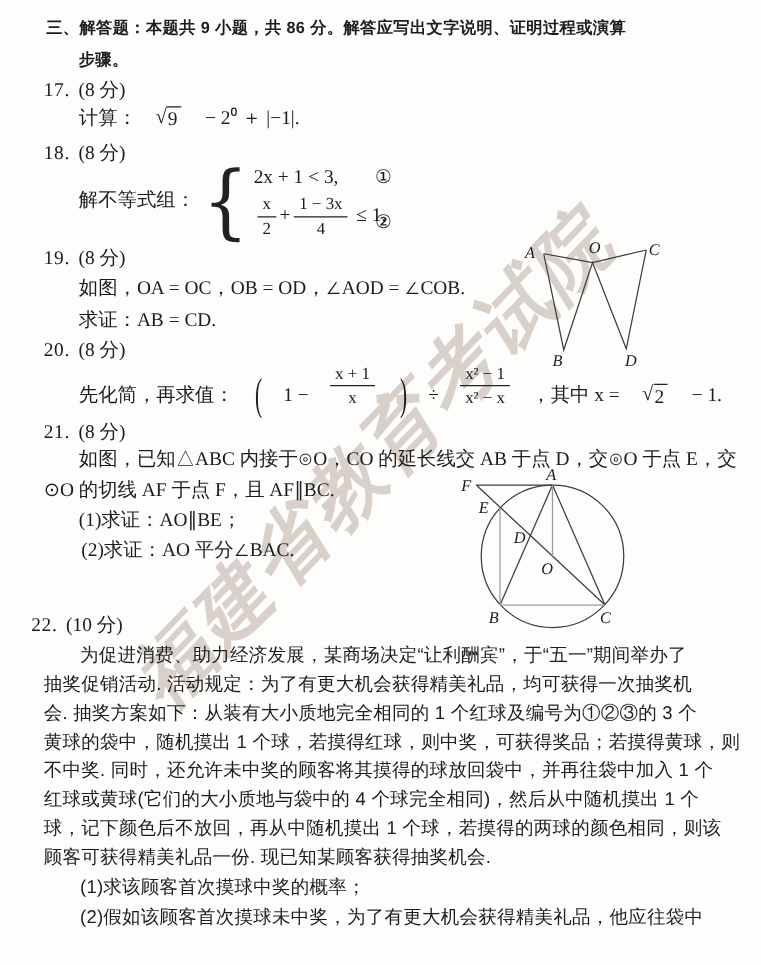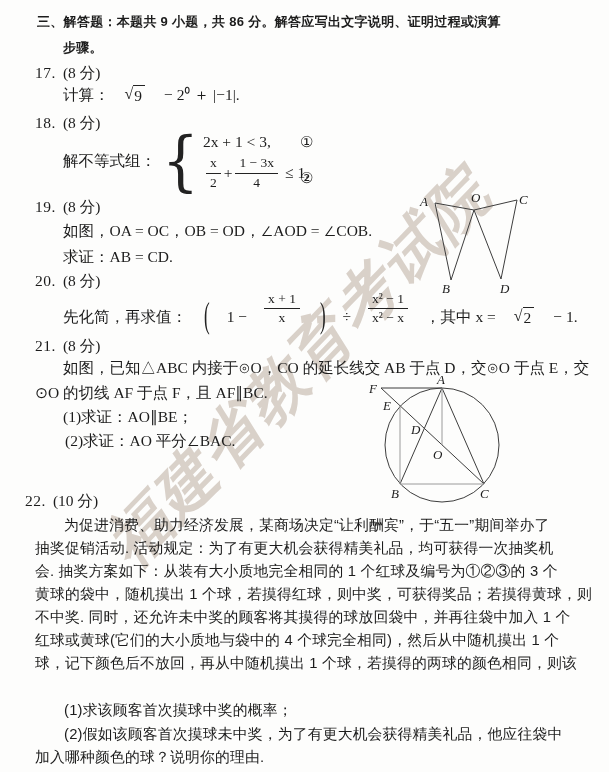--- a/index.html
+++ b/index.html
@@ -163,17 +163,17 @@
   <div class="row serif" style="left:25px; top:491px;">
     <span class="num">22.</span><span class="pts">(10 分)</span>
   </div>
   <div class="row hei" style="left:64px; top:516px;">为促进消费、助力经济发展，某商场决定“让利酬宾”，于“五一”期间举办了</div>
   <div class="row hei" style="left:35px; top:539px;">抽奖促销活动. 活动规定：为了有更大机会获得精美礼品，均可获得一次抽奖机</div>
   <div class="row hei" style="left:35px; top:562px;">会. 抽奖方案如下：从装有大小质地完全相同的 1 个红球及编号为①②③的 3 个</div>
   <div class="row hei" style="left:35px; top:585px;">黄球的袋中，随机摸出 1 个球，若摸得红球，则中奖，可获得奖品；若摸得黄球，则</div>
   <div class="row hei" style="left:35px; top:608px;">不中奖. 同时，还允许未中奖的顾客将其摸得的球放回袋中，并再往袋中加入 1 个</div>
   <div class="row hei" style="left:35px; top:631px;">红球或黄球(它们的大小质地与袋中的 4 个球完全相同)，然后从中随机摸出 1 个</div>
   <div class="row hei" style="left:35px; top:654px;">球，记下颜色后不放回，再从中随机摸出 1 个球，若摸得的两球的颜色相同，则该</div>
+  <div class="row hei" style="left:35px; top:677px;">顾客可获得精美礼品一份. 现已知某顾客获得抽奖机会.</div>
   <div class="row hei" style="left:64px; top:701px;">(1)求该顾客首次摸球中奖的概率；</div>
   <div class="row hei" style="left:64px; top:725px;">(2)假如该顾客首次摸球未中奖，为了有更大机会获得精美礼品，他应往袋中</div>
-  <div class="row hei" style="left:35px; top:748px;">加入哪种颜色的球？说明你的理由.</div>
 
 </div>
 
 </body></html>

